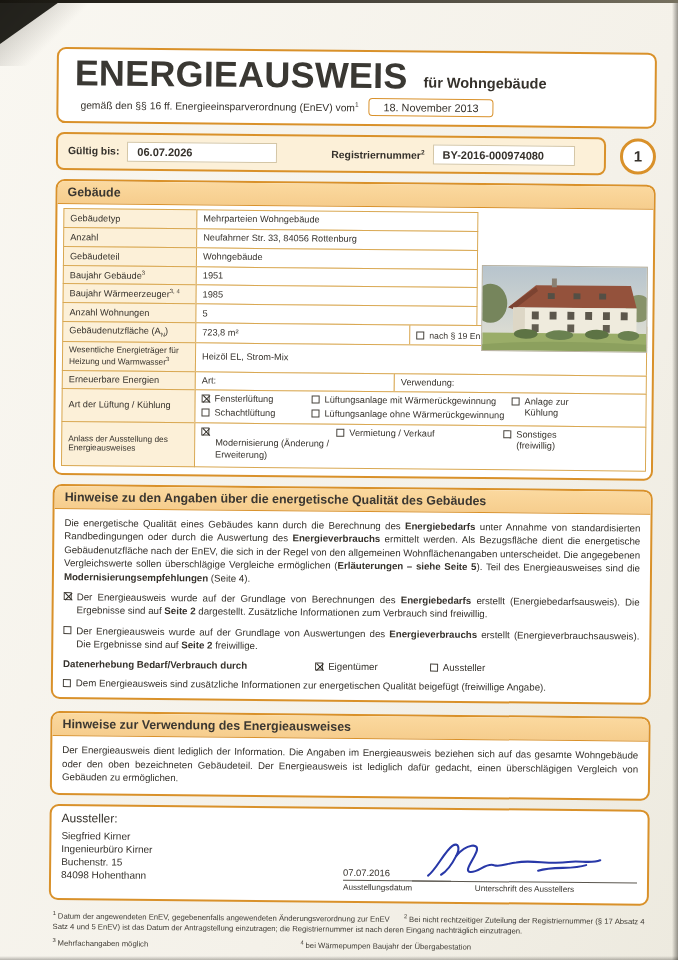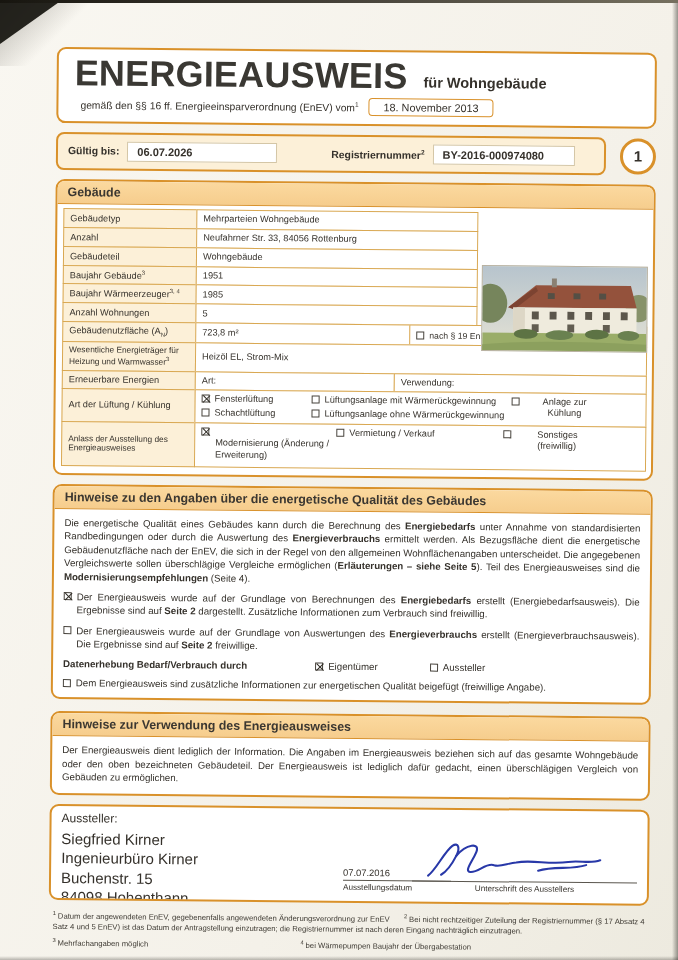--- a/index.html
+++ b/index.html
@@ -61,42 +61,42 @@
 
   .cb{display:inline-block;width:8px;height:8px;border:1px solid #47433c;margin-right:5px;position:relative;vertical-align:-1px;background:#fff;flex:none;}
   .cb.ck::before,.cb.ck::after{content:"";position:absolute;left:-1.5px;top:3px;width:10px;height:1.3px;background:#2c2922;}
   .cb.ck::before{transform:rotate(45deg);}
   .cb.ck::after{transform:rotate(-45deg);}
 
   .vgrid{display:grid;grid-template-columns:110px 200px 1fr;row-gap:3px;width:100%;font-size:9.2px;}
   .ogrid{display:grid;grid-template-columns:135px 167px 1fr;row-gap:3px;width:100%;font-size:9.2px;}
   .opt{padding-left:14px;text-indent:-14px;line-height:1.25;}
   .c3{grid-column:3;grid-row:1/3;}
-  .wrap80{display:inline-block;width:80px;vertical-align:top;white-space:normal;text-align:center;}
+  .wrap80{display:inline-block;width:80px;vertical-align:top;white-space:normal;}
   .wrap160{display:inline-block;width:160px;vertical-align:top;white-space:normal;}
-  .wrap70{display:inline-block;width:70px;vertical-align:top;white-space:normal;margin-left:21px;}
+  .wrap70{display:inline-block;width:70px;vertical-align:top;white-space:normal;}
   .opt .wrap80,.opt .wrap160,.opt .wrap70{text-indent:0;}
 
   
   .sec-body{padding:7px 10px 9px;}
   .jp{font-size:9.7px;line-height:1.38;text-align:justify;}
   .jp b{font-weight:bold;}
   .cbp{display:flex;margin-top:7px;}
   .cbp .cb{margin-top:2px;}
   .cbp .jp{flex:1;}
   .dataline{display:flex;align-items:center;margin-top:8px;font-size:9.7px;}
   .dataline .dl-label{font-weight:bold;}
   .dl-opt1{margin-left:68px;}
   .dl-opt2{margin-left:52px;text-align:center;}
   .lastline{margin-top:8px;display:flex;align-items:center;font-size:9.7px;}
 
   
   .issuer{position:relative;height:96px;}
   .iss-label{position:absolute;top:5px;left:10px;font-size:12px;}
-  .iss-addr{position:absolute;top:23px;left:10px;font-size:15px;line-height:1.3;}
+  .iss-addr{position:absolute;top:23px;left:10px;font-size:10px;line-height:1.3;}
   .iss-date{position:absolute;left:292px;bottom:9px;width:108px;font-size:9.4px;}
   .iss-line{border-top:1px solid #5a564e;margin:2px 0;}
   .iss-cap{font-size:8.2px;}
   .iss-sig{position:absolute;right:10px;bottom:9px;width:225px;text-align:center;}
   .iss-sig svg{display:block;width:210px;height:44px;margin:0 auto -5px;}
   .sigpath{fill:none;stroke:var(--sig);stroke-width:2.1;stroke-linecap:round;stroke-linejoin:round;}
 
   
   .fnotes{margin-top:4px;padding:0 4px;}
   .fn{font-size:7.7px;line-height:1.4;text-align:justify;color:#3e3a33;}

